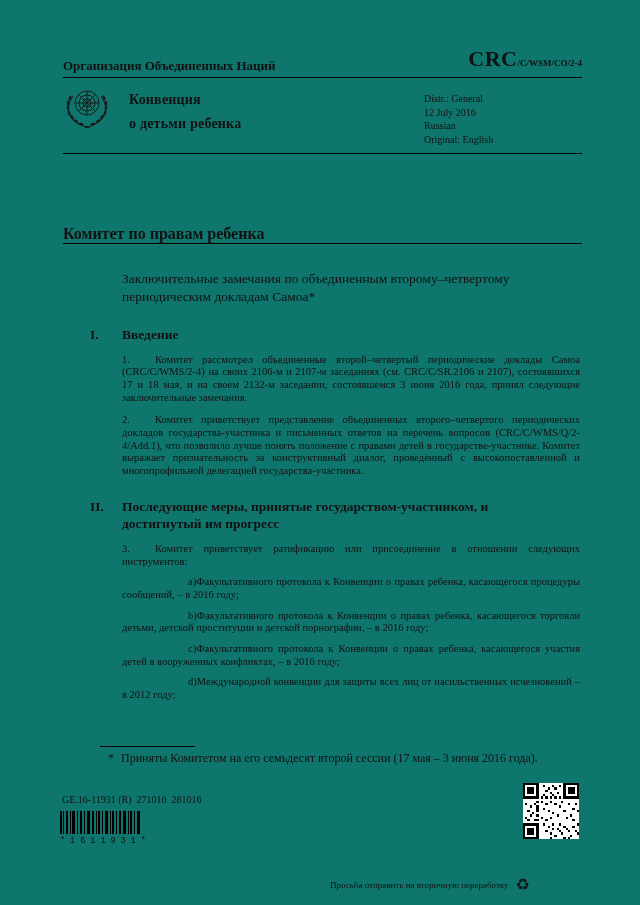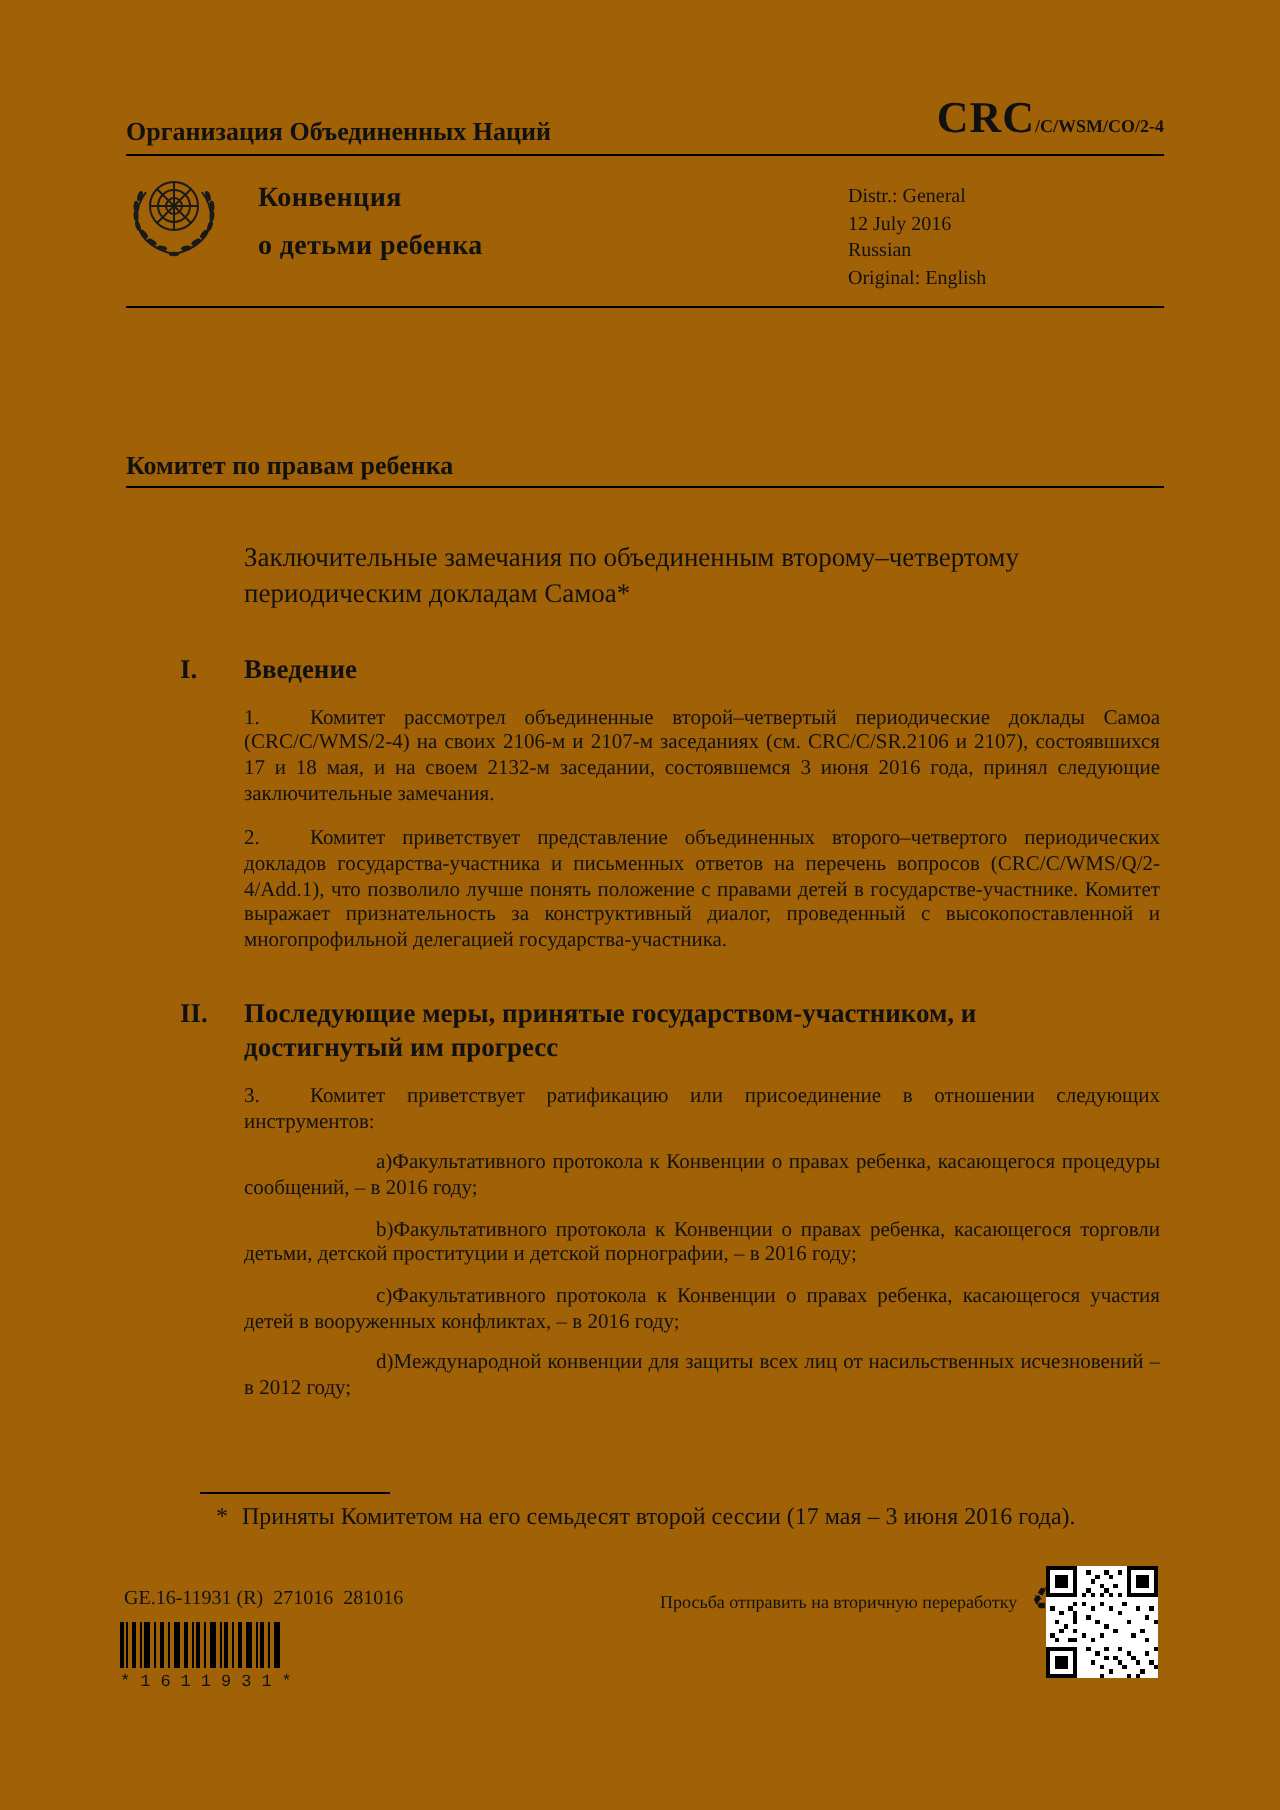--- a/index.html
+++ b/index.html
@@ -1,55 +1,55 @@
 <!DOCTYPE html>
 <html lang="ru"><head>
 <meta charset="utf-8">
 <style>
   html,body{margin:0;padding:0;background:#e8e8e8;}
   .page{
-    position:relative;width:640px;height:905px;background:#a16207;
+    position:relative;width:640px;height:905px;background:#0f766e;
     font-family:"Liberation Serif","DejaVu Serif",serif;color:#111;
     margin:0 auto;overflow:hidden;
   }
   
   .header-row{position:absolute;left:63px;right:58px;top:48px;display:flex;justify-content:space-between;align-items:flex-end;}
   .org-name{font-size:13px;font-weight:bold;}
   .doc-symbol{font-size:22px;font-weight:bold;letter-spacing:.5px;line-height:22px;}
   .doc-symbol .sym-rest{font-size:9px;font-weight:bold;letter-spacing:0;}
   .rule{position:absolute;left:63px;right:58px;border-top:1px solid #000;}
   .rule-1{top:77px;border-top-width:1.4px;}
   .rule-2{top:153px;}
   .rule-3{top:243px;}
   
   .emblem{position:absolute;left:64px;top:84px;width:46px;height:46px;}
   .masthead-title{position:absolute;left:129px;top:88px;font-size:14px;font-weight:bold;line-height:24px;letter-spacing:.2px;}
   .distr{position:absolute;left:424px;top:92px;font-size:10px;line-height:13.5px;}
-  .committee{position:absolute;left:63px;top:225px;font-size:13px;font-weight:bold;}
+  .committee{position:absolute;left:63px;top:225px;font-size:16px;font-weight:bold;}
   
   .body{position:absolute;left:63px;top:258px;width:519px;font-size:10.5px;}
   .doc-title{margin:12px 0 0 59px;width:432px;font-size:13.5px;font-weight:normal;line-height:18px;}
   .sec{margin-top:20px;}
   .sec-head{display:flex;margin-left:27px;font-size:13.5px;font-weight:bold;line-height:17.5px;}
   .sec-num{width:32px;flex:none;}
   .sec-title{width:425px;}
   .para{margin:10px 0 0 59px;width:458px;text-align:justify;line-height:12.7px;}
   .pnum{display:inline-block;min-width:33px;}
   .sub{margin:8px 0 0 59px;width:458px;text-align:justify;line-height:12.7px;text-indent:33px;}
   .letter{display:inline-block;min-width:36px;}
   
   .fn-rule{position:absolute;left:100px;top:746px;width:95px;border-top:1px solid #000;}
   .footnote{position:absolute;left:100px;top:752px;width:460px;font-size:12px;line-height:12px;}
   .fn-marker{display:inline-block;min-width:13px;margin-left:8px;}
   
   .ge-number{position:absolute;left:62px;top:794px;font-size:10px;}
   .barcode-wrap{position:absolute;left:60px;top:811px;width:90px;}
   .barcode{display:block;}
   .barcode-text{font-family:"Liberation Mono","DejaVu Sans Mono",monospace;font-size:8.5px;letter-spacing:5px;margin-top:2px;}
-  .recycle-line{position:absolute;left:330px;top:794px;font-size:9px;display:flex;align-items:center;}
+  .recycle-line{position:absolute;left:330px;top:878px;font-size:9px;display:flex;align-items:center;}
   .recycle-glyph{font-size:16px;margin-left:7px;line-height:14px;}
   .qr{position:absolute;left:523px;top:783px;width:56px;height:56px;}
 </style>
 </head>
 <body>
 
 <div class="page">
 
   <div class="header-row">
     <span class="org-name">Организация Объединенных Наций</span>

